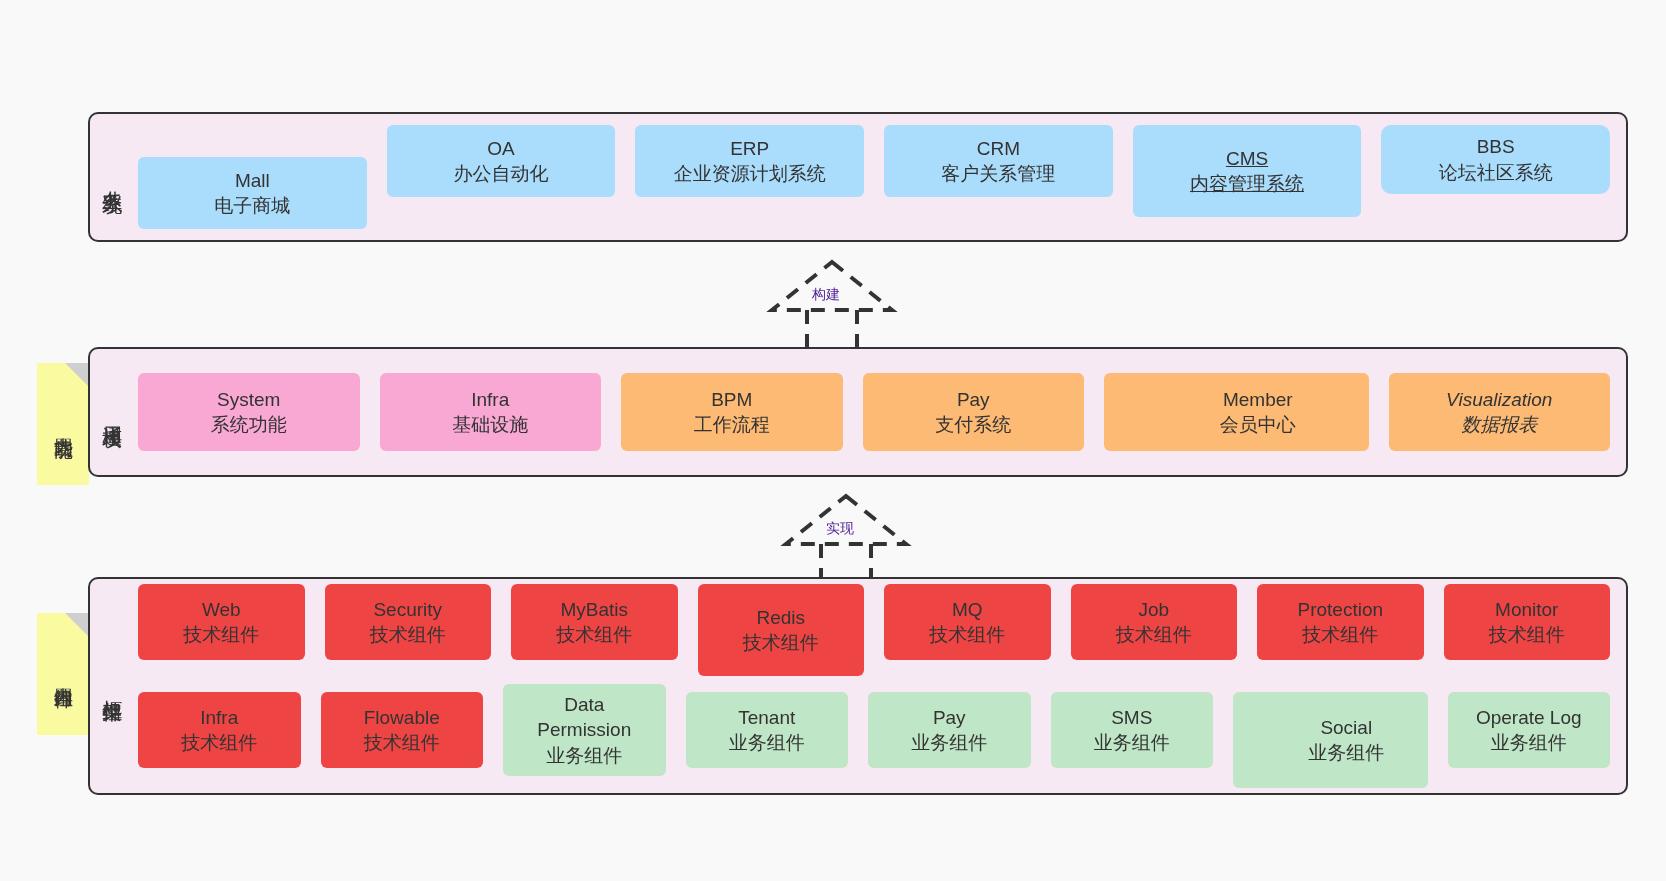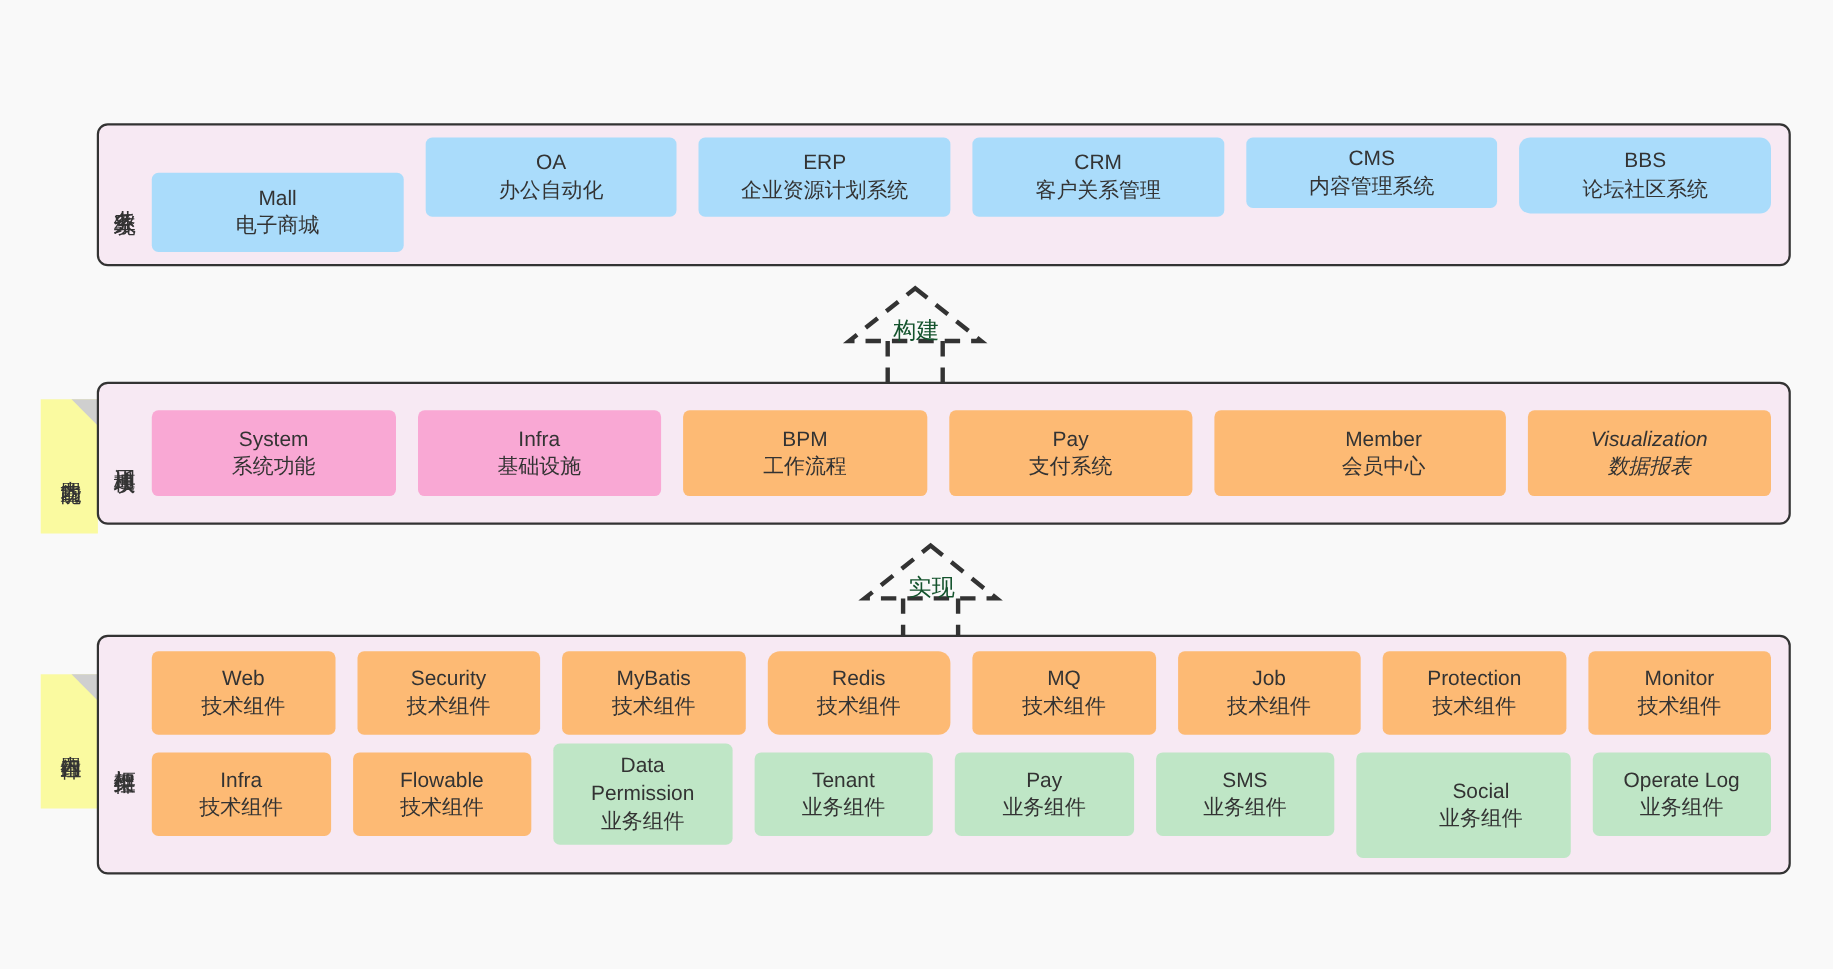--- a/index.html
+++ b/index.html
@@ -82,21 +82,21 @@
     padding: 6px 4px;
     user-select: none;
   }
   .cell .en { display: block; }
   .cell .cn { display: block; }
 
   
   .c-blue       { background: #aadcfb; }
   .c-red        { background: #f9a8d4; }
   .c-pink       { background: #fdba74; }
-  .c-green      { background: #fdba74; }
+  .c-green      { background: #ef4444; }
   .c-lightgreen { background: #bfe6c6; }
 
   
   .note {
     position: absolute;
     background: #fafaa0;
     display: flex;
     align-items: center;
     justify-content: center;
     font-size: 19px;
@@ -116,22 +116,22 @@
     border-left: 24px solid transparent;
   }
 
   
   .arrow {
     position: absolute;
   }
   .arrow svg { display: block; overflow: visible; }
   .arrow-label {
     position: absolute;
-    font-size: 21px;
-    color: #14532d;
+    font-size: 14px;
+    color: #4c1d95;
     background: transparent;
     white-space: nowrap;
     user-select: none;
   }
 </style>
 </head>
 <body>
 
 <div id="canvas">
 
@@ -148,21 +148,21 @@
           <span class="cn">办公自动化</span>
         </div>
         <div class="cell c-blue" style="height:72px;">
           <span class="en">ERP</span>
           <span class="cn">企业资源计划系统</span>
         </div>
         <div class="cell c-blue" style="height:72px;">
           <span class="en">CRM</span>
           <span class="cn">客户关系管理</span>
         </div>
-        <div class="cell c-blue" style="height:64px;">
+        <div class="cell c-blue" style="height:92px;text-decoration:underline;">
           <span class="en">CMS</span>
           <span class="cn">内容管理系统</span>
         </div>
         <div class="cell c-blue" style="height:69px;border-radius:10px;">
           <span class="en">BBS</span>
           <span class="cn">论坛社区系统</span>
         </div>
       </div>
     </div>
   </div>
@@ -235,21 +235,21 @@
           <span class="cn">技术组件</span>
         </div>
         <div class="cell c-green" style="height:76px;">
           <span class="en">Security</span>
           <span class="cn">技术组件</span>
         </div>
         <div class="cell c-green" style="height:76px;">
           <span class="en">MyBatis</span>
           <span class="cn">技术组件</span>
         </div>
-        <div class="cell c-green" style="height:76px;border-radius:11px;">
+        <div class="cell c-green" style="height:92px;">
           <span class="en">Redis</span>
           <span class="cn">技术组件</span>
         </div>
         <div class="cell c-green" style="height:76px;">
           <span class="en">MQ</span>
           <span class="cn">技术组件</span>
         </div>
         <div class="cell c-green" style="height:76px;">
           <span class="en">Job</span>
           <span class="cn">技术组件</span>

